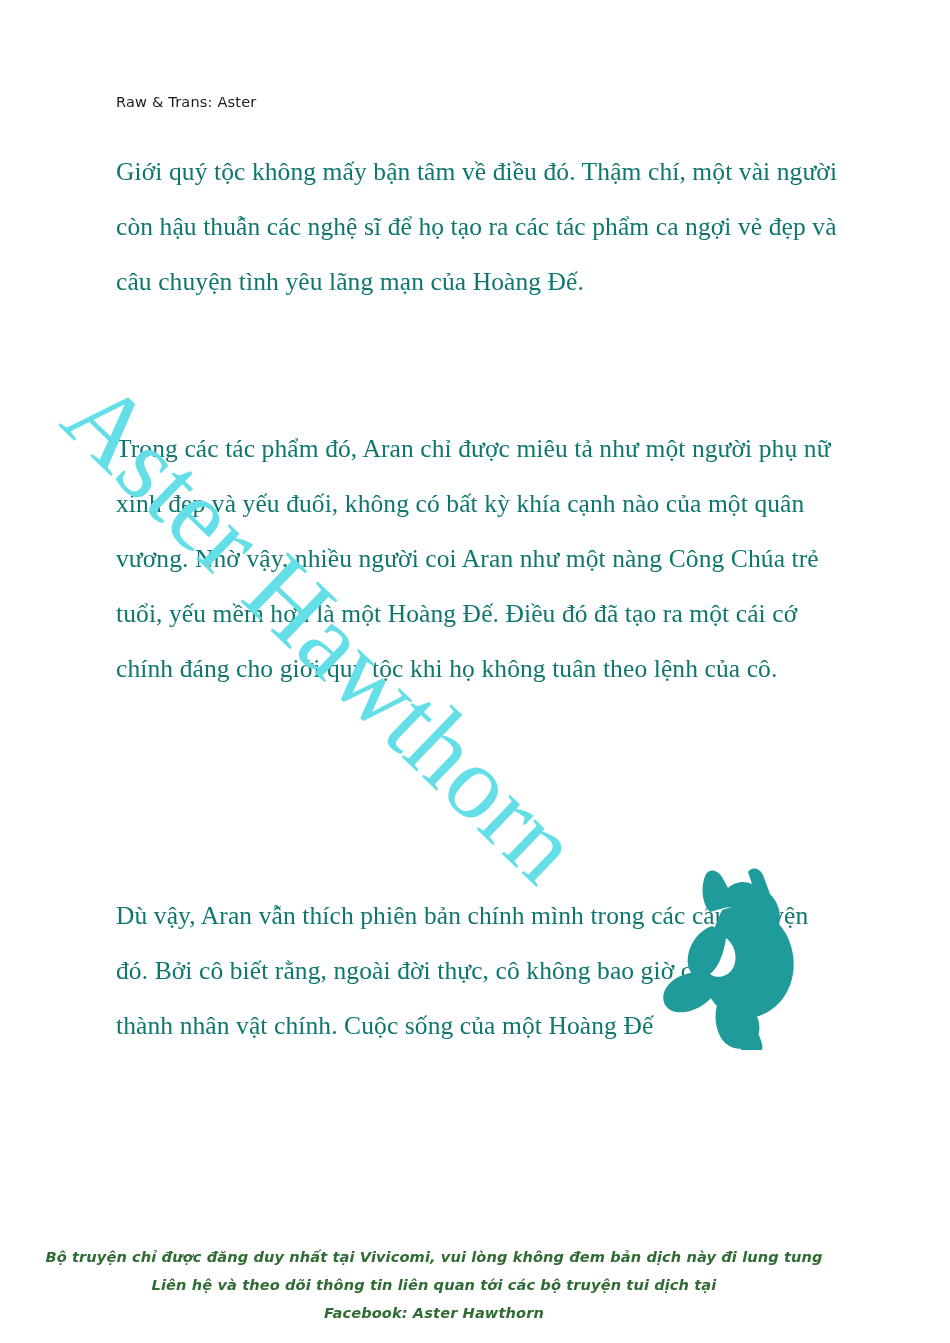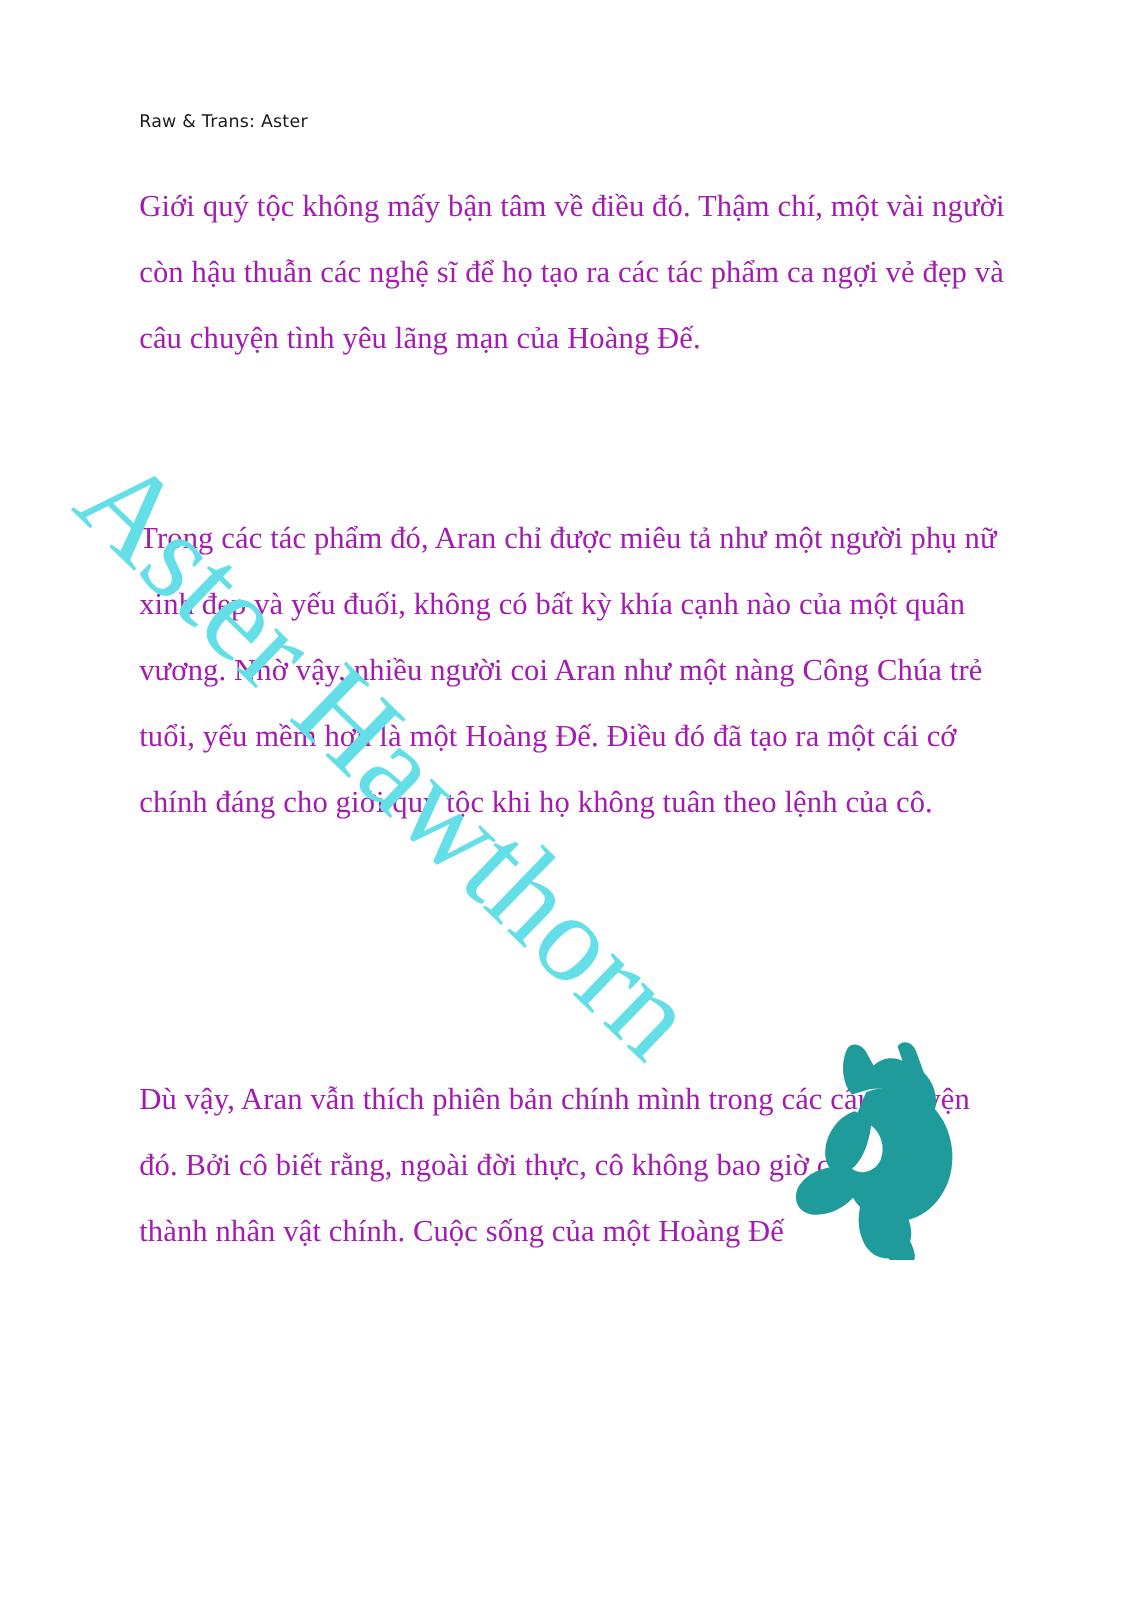--- a/index.html
+++ b/index.html
@@ -34,21 +34,21 @@
   .body-col {
     position: absolute;
     left: 116px;
     top: 104px;
     width: 726px;
   }
   .para {
     font-family: "Liberation Serif", serif;
     font-size: 25.5px;
     line-height: 55px;
-    color: #a21caf;
+    color: #0f766e;
     margin: 0;
     text-align: left;
     letter-spacing: 0.1px;
   }
 
   .gap-1 { height: 112px; }
   .gap-2 { height: 98px; }
   .gap-3 { height: 94px; }
 
   
@@ -163,20 +163,25 @@
 
         <path d="M96 150 C104 156 112 166 114 176 C116 184 110 190 102 188
                  C94 186 88 176 88 164 C88 156 90 150 96 150 Z"></path>
 
         <path d="M78 70 C86 76 90 88 86 98 C82 108 70 112 62 106
                  C70 100 76 86 78 70 Z" fill="#ffffff"></path>
       </g>
     </svg>
   </div>
 
+  <div class="footer-notice">
+    <div>Bộ truyện chỉ được đăng duy nhất tại Vivicomi, vui lòng không đem bản dịch này đi lung tung</div>
+    <div>Liên hệ và theo dõi thông tin liên quan tới các bộ truyện tui dịch tại</div>
+    <div>Facebook: Aster Hawthorn</div>
+  </div>
 
   <div class="brand-logo">
     <svg viewBox="0 0 150 42" xmlns="http://www.w3.org/2000/svg" aria-hidden="true">
       <defs>
         <linearGradient id="vgrad" x1="0" y1="0" x2="0" y2="1">
           <stop offset="0%" stop-color="#6f87c2"></stop>
           <stop offset="55%" stop-color="#9fb0d8"></stop>
           <stop offset="100%" stop-color="#cdd7ec"></stop>
         </linearGradient>
       </defs>

